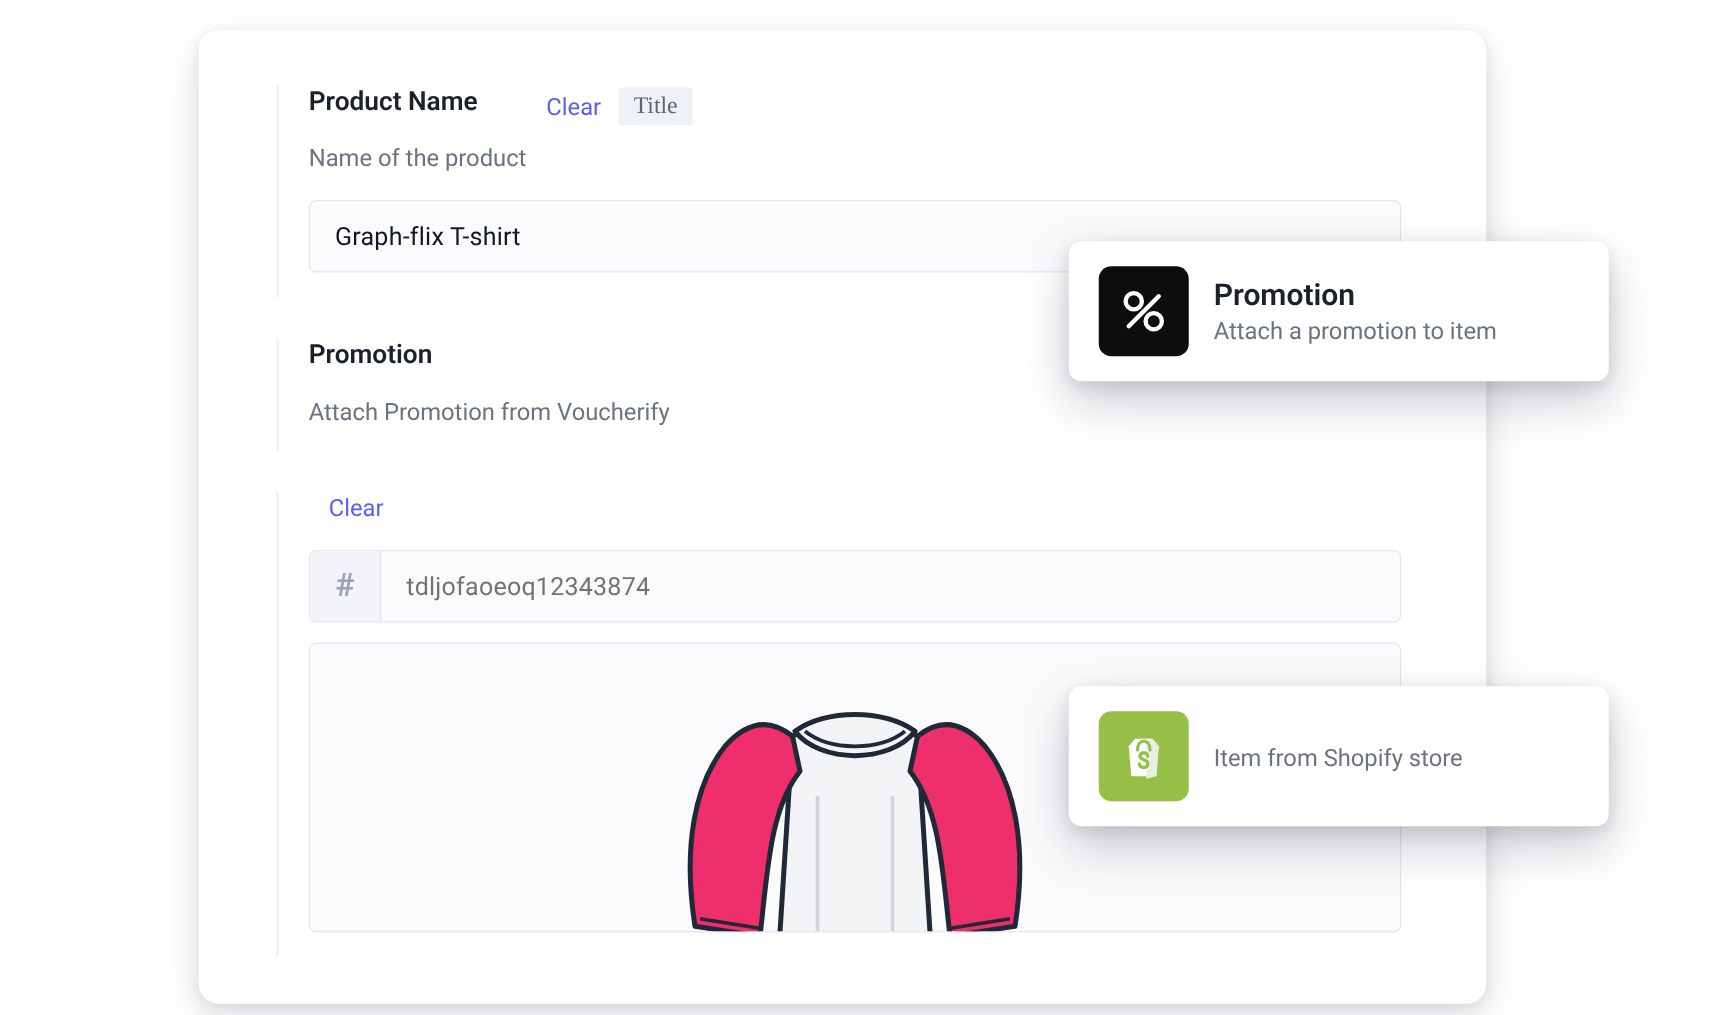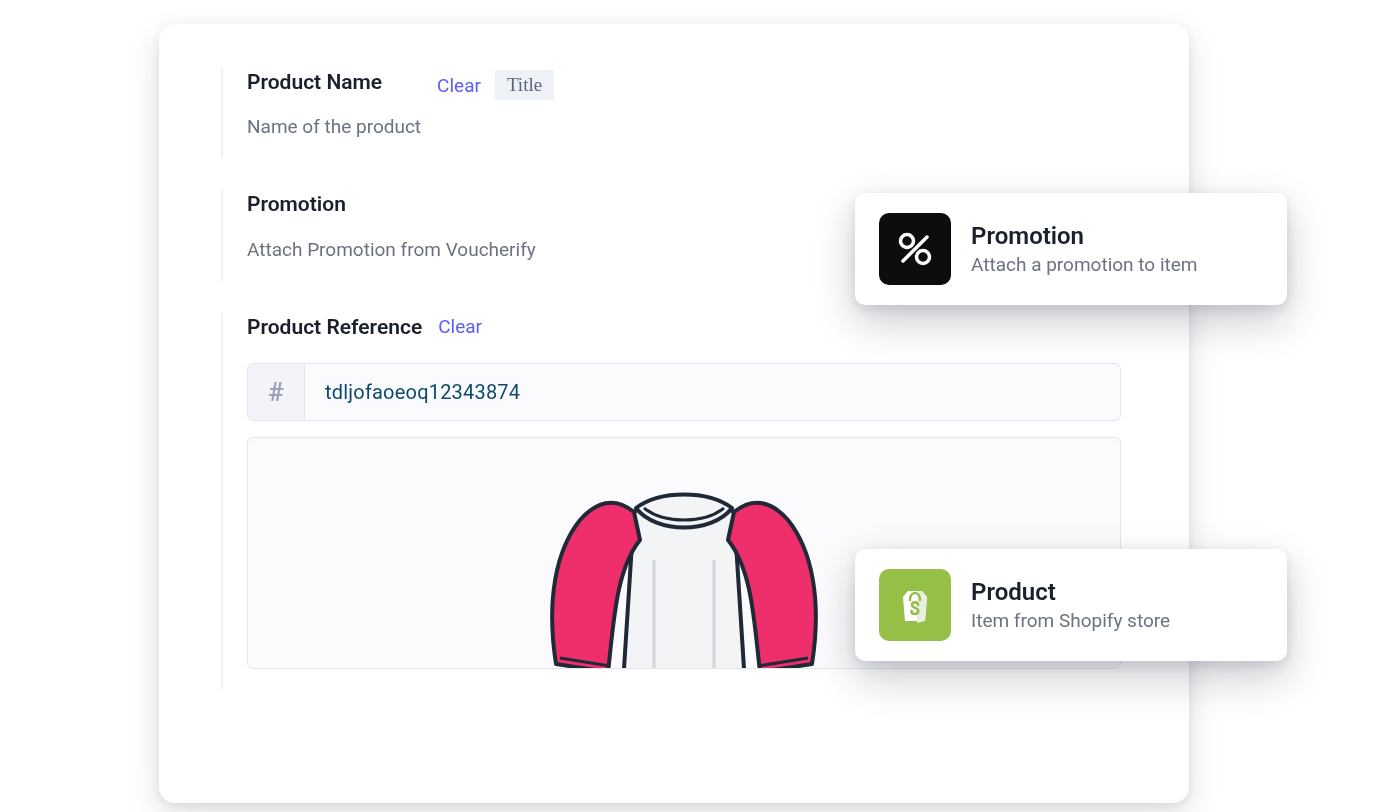--- a/index.html
+++ b/index.html
@@ -108,21 +108,21 @@
     background: #f3f4f9;
     border-right: 1px solid #e3e6ef;
     color: #9aa3b5;
     font-size: 26px;
     font-weight: 600;
   }
   .addon-input {
     flex: 1;
     padding: 16px 20px;
     font-size: 20px;
-    color: #0c4a6e;
+    color: #737373;
     letter-spacing: .2px;
   }
 
   .preview {
     margin-top: 16px;
     border: 1px solid #e3e6ef;
     background: #fbfbfd;
     border-radius: 6px;
     height: 230px;
     display: flex;
@@ -183,35 +183,35 @@
     <div class="field-head">
       <div>
         <div class="label">Product Name</div>
         <div class="sublabel">Name of the product</div>
       </div>
       <div class="actions">
         <span class="link-btn">Clear</span>
         <span class="chip-btn">Title</span>
       </div>
     </div>
+    <div class="input">Graph-flix T-shirt</div>
   </div>
 
   <div class="section">
     <div class="field-head">
       <div>
         <div class="label">Promotion</div>
         <div class="sublabel">Attach Promotion from Voucherify</div>
       </div>
     </div>
   </div>
 
   <div class="section">
     <div class="field-head">
       <div>
-        <div class="label">Product Reference</div>
       </div>
       <div class="actions">
         <span class="link-btn">Clear</span>
       </div>
     </div>
     <div class="input-with-addon">
       <div class="addon">#</div>
       <div class="addon-input">tdljofaoeoq12343874</div>
     </div>
 
@@ -256,16 +256,15 @@
 <div class="pop product">
   <div class="icon green">
     <svg width="44" height="44" viewBox="0 0 44 44">
       <path d="M10 14 L15 8 L29 8 L34 14 L32 38 L12 38 Z" fill="#ffffff"></path>
       <path d="M29 8 L34 14 L32 38 L24 40 L24 8 Z" fill="#e8efe0"></path>
       <path d="M17 17 C17 13 19 10 22 10 C25 10 27 13 27 17" fill="none" stroke="#95bf47" stroke-width="2.5" stroke-linecap="round"></path>
       <path d="M25 22 C25 20 23.5 19.2 22 19.2 C20.2 19.2 19 20.2 19 22 C19 25.5 25.2 24.2 25.2 27.8 C25.2 29.8 23.6 31 21.8 31 C19.8 31 18.5 29.6 18.5 28" fill="none" stroke="#95bf47" stroke-width="2.6" stroke-linecap="round"></path>
     </svg>
   </div>
   <div>
-    <div class="title">Product</div>
     <div class="desc">Item from Shopify store</div>
   </div>
 </div>
 
 </body></html>

